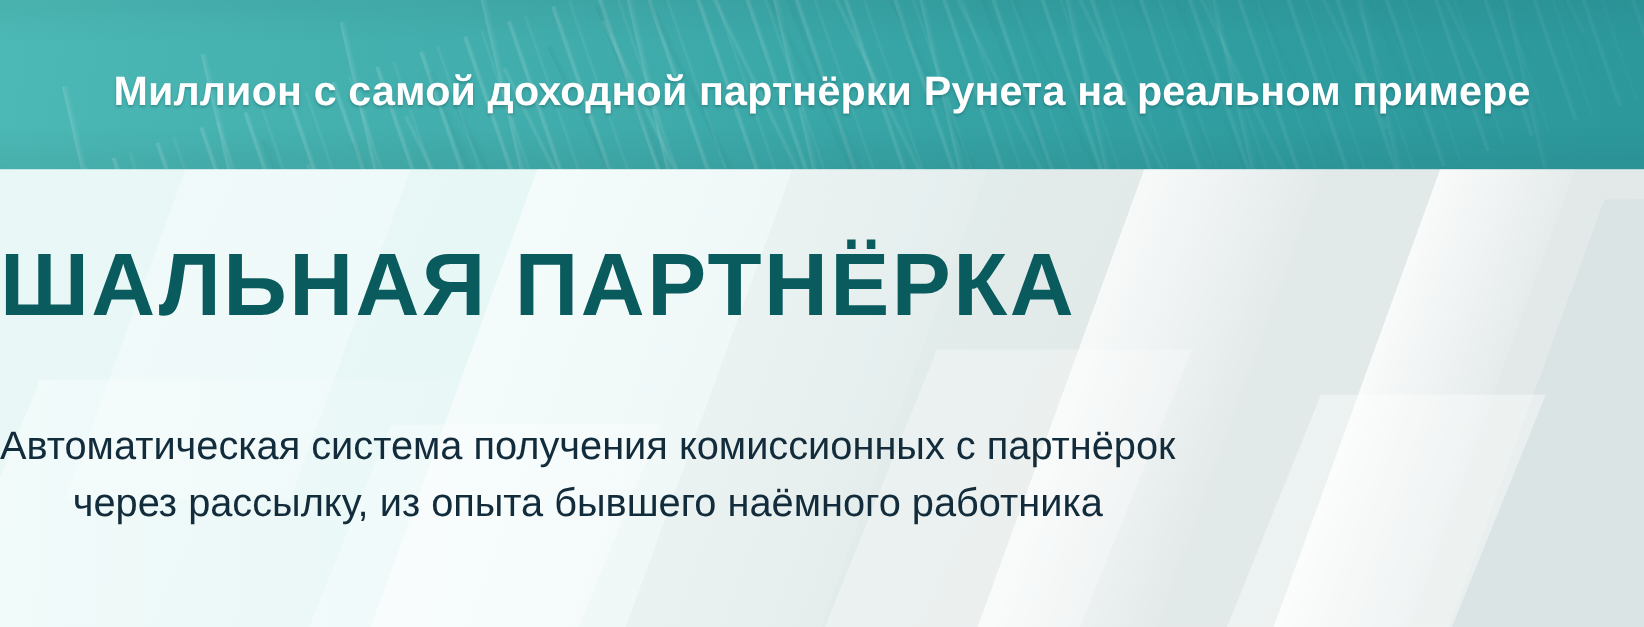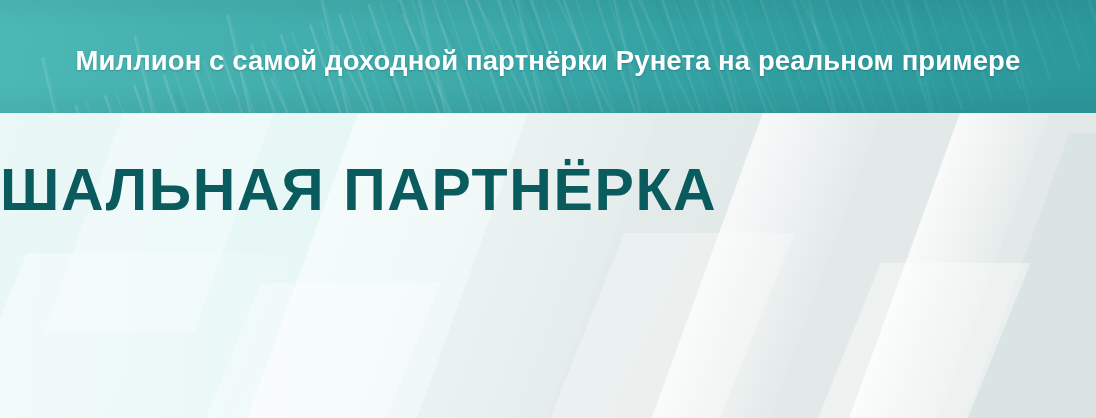--- a/index.html
+++ b/index.html
@@ -284,16 +284,20 @@
     <div class="facet facet-10"></div>
     <div class="facet facet-3"></div>
     <div class="facet facet-4"></div>
     <div class="facet facet-6"></div>
     <div class="facet facet-7"></div>
     <div class="facet facet-8"></div>
     <div class="facet facet-9"></div>
 
     <div class="hero-inner">
       <div class="hero-title">ШАЛЬНАЯ ПАРТНЁРКА</div>
+      <div class="hero-subtitle">
+        <span>Автоматическая система получения комиссионных с партнёрок</span>
+        <span>через рассылку, из опыта бывшего наёмного работника</span>
+      </div>
     </div>
   </div>
 
 </div>
 
 </body></html>

